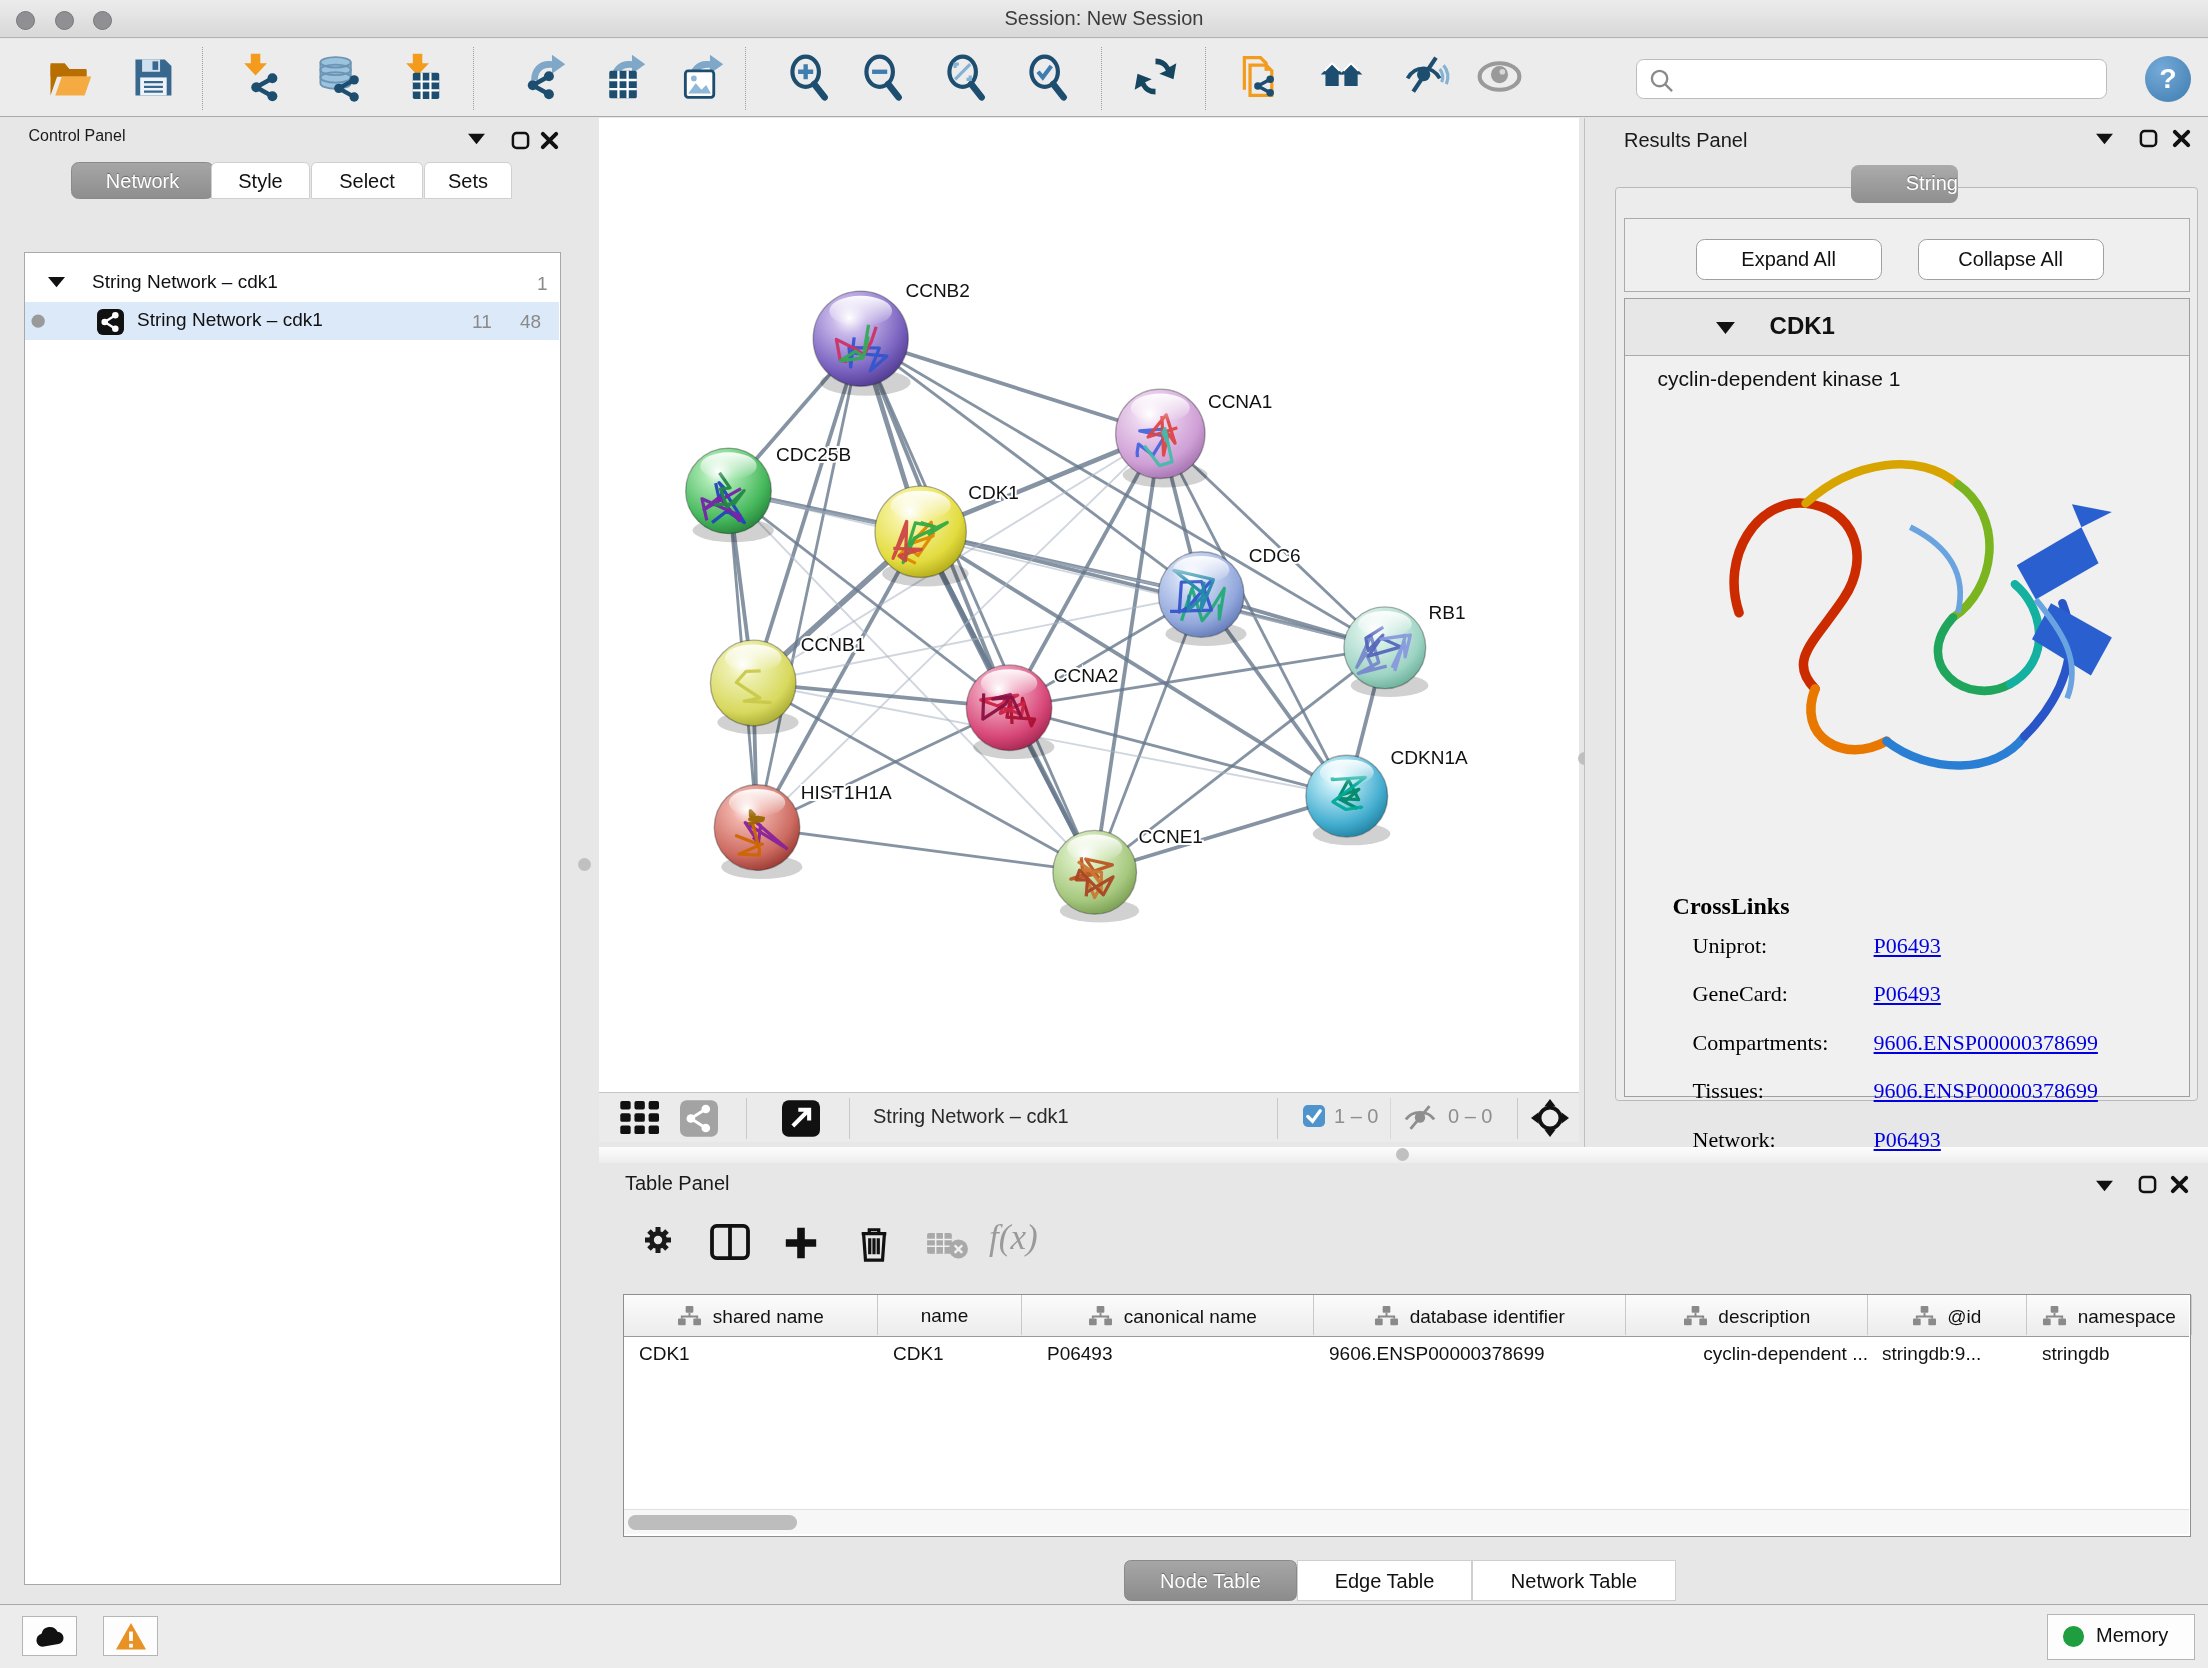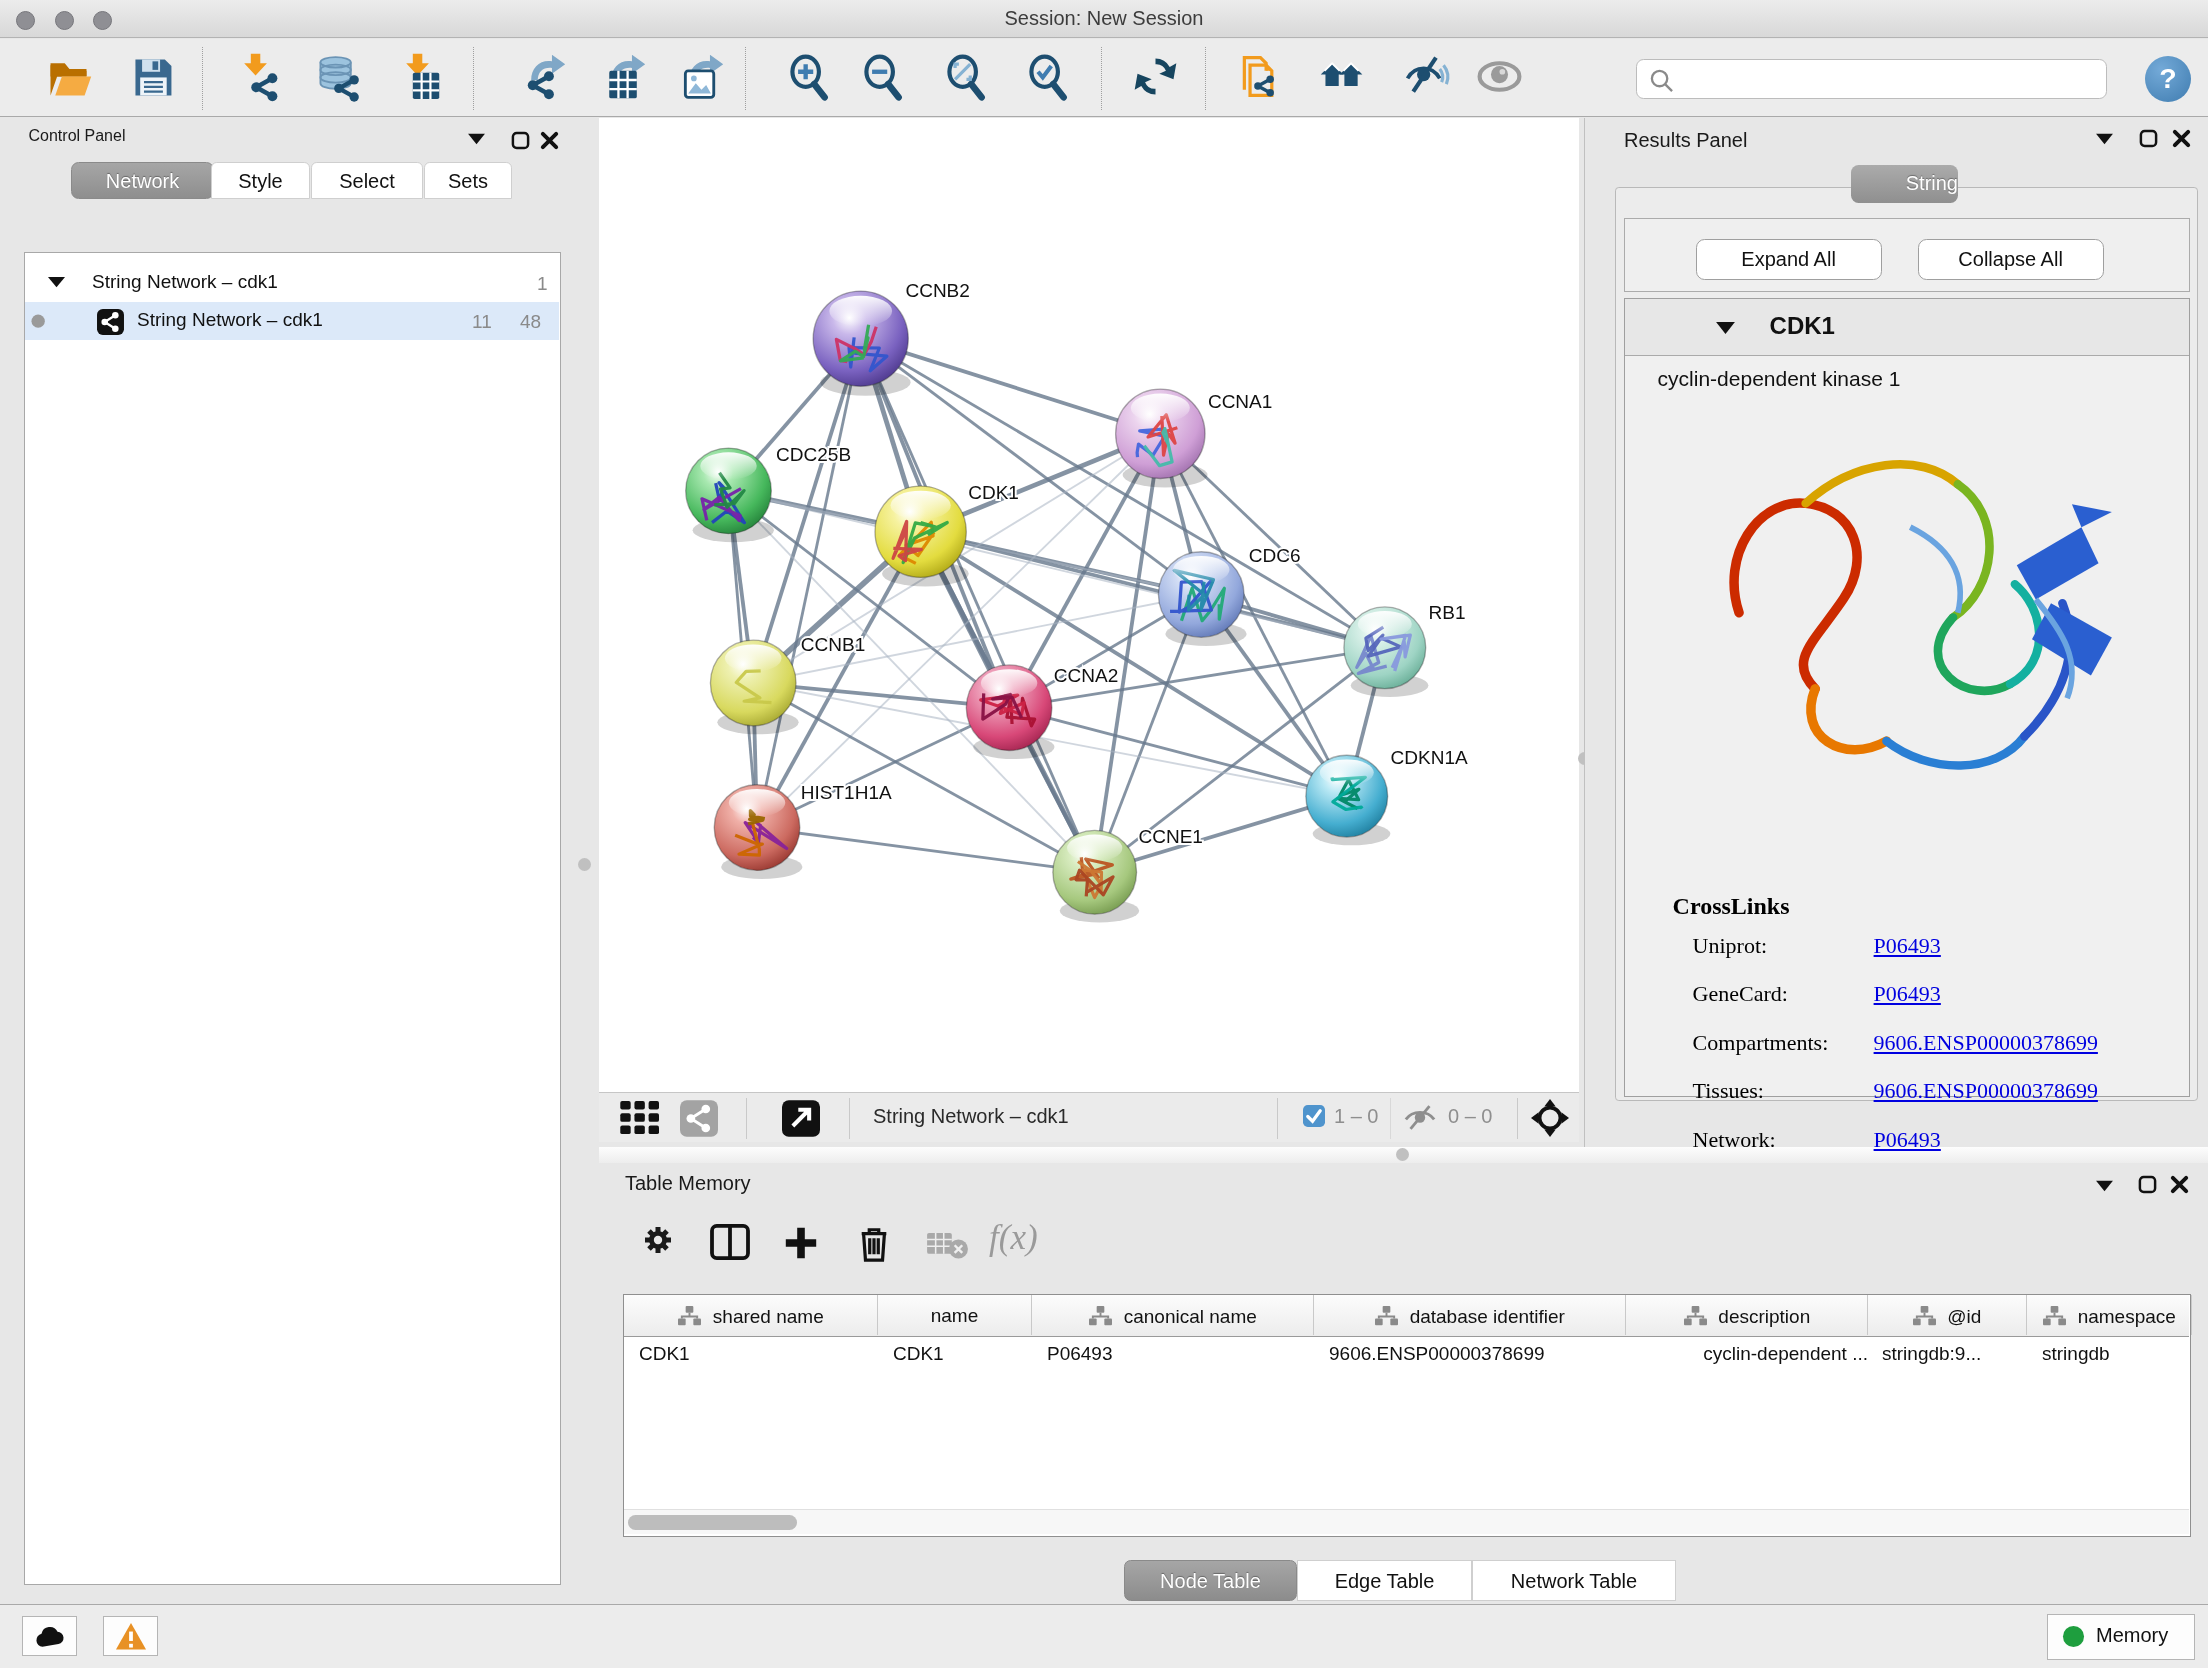--- a/index.html
+++ b/index.html
@@ -639,21 +639,21 @@
             <div class="cl-row" style="top: 88px;"><span>GeneCard:</span><span class="cl-val">P06493</span></div>
             <div class="cl-row" style="top: 137px;"><span>Compartments:</span><span class="cl-val">9606.ENSP00000378699</span></div>
             <div class="cl-row" style="top: 185px;"><span>Tissues:</span><span class="cl-val">9606.ENSP00000378699</span></div>
             <div class="cl-row" style="top: 234px;"><span>Network:</span><span class="cl-val">P06493</span></div>
           </div>
       </div>
     </div>
   </div>
 
   <div id="table-panel">
-    <div id="tp-title">Table Memory</div>
+    <div id="tp-title">Table Panel</div>
     <svg style="position:absolute; left:1495px; top:15px" width="21" height="15" viewBox="0 0 22 16">
         <path d="M2 3 L20 3 11 14z" fill="#111"></path>
       </svg>
     <svg style="position:absolute; left:1539px; top:12.4px" width="19" height="19" viewBox="0 0 20 20">
         <rect x="2" y="2" width="16" height="16" rx="4" fill="none" stroke="#111" stroke-width="2.6"></rect>
       </svg>
     <svg style="position:absolute; left:1571px; top:12.4px" width="19" height="19" viewBox="0 0 20 20">
         <path d="M3 3 L17 17 M17 3 L3 17" stroke="#111" stroke-width="4.2" stroke-linecap="round"></path>
       </svg>
 
@@ -695,21 +695,21 @@
           <div class="th" style="left: 0px; width: 254px;">
             <div class="th-lab"><svg width="25" height="23" viewBox="0 0 26 24" style="vertical-align:-4.8px">
                 <g fill="#8a8a8a">
                   <rect x="9" y="1" width="8" height="7" rx="1"></rect>
                   <rect x="1" y="14" width="8" height="7" rx="1"></rect>
                   <rect x="17" y="14" width="8" height="7" rx="1"></rect>
                   <path d="M13 8 v4 M5 14 v-2 h16 v2" stroke="#8a8a8a" stroke-width="2" fill="none"></path>
                 </g>
               </svg>&nbsp;&nbsp;<span>shared name</span></div>
           </div>
-          <div class="th" style="left: 254px; width: 154px; text-decoration: underline;">
+          <div class="th" style="left: 244px; width: 154px; text-decoration: underline;">
             <div class="th-lab"><span>name</span></div>
           </div>
           <div class="th" style="left: 408px; width: 282px;">
             <div class="th-lab"><svg width="25" height="23" viewBox="0 0 26 24" style="vertical-align:-4.8px">
                 <g fill="#8a8a8a">
                   <rect x="9" y="1" width="8" height="7" rx="1"></rect>
                   <rect x="1" y="14" width="8" height="7" rx="1"></rect>
                   <rect x="17" y="14" width="8" height="7" rx="1"></rect>
                   <path d="M13 8 v4 M5 14 v-2 h16 v2" stroke="#8a8a8a" stroke-width="2" fill="none"></path>
                 </g>

